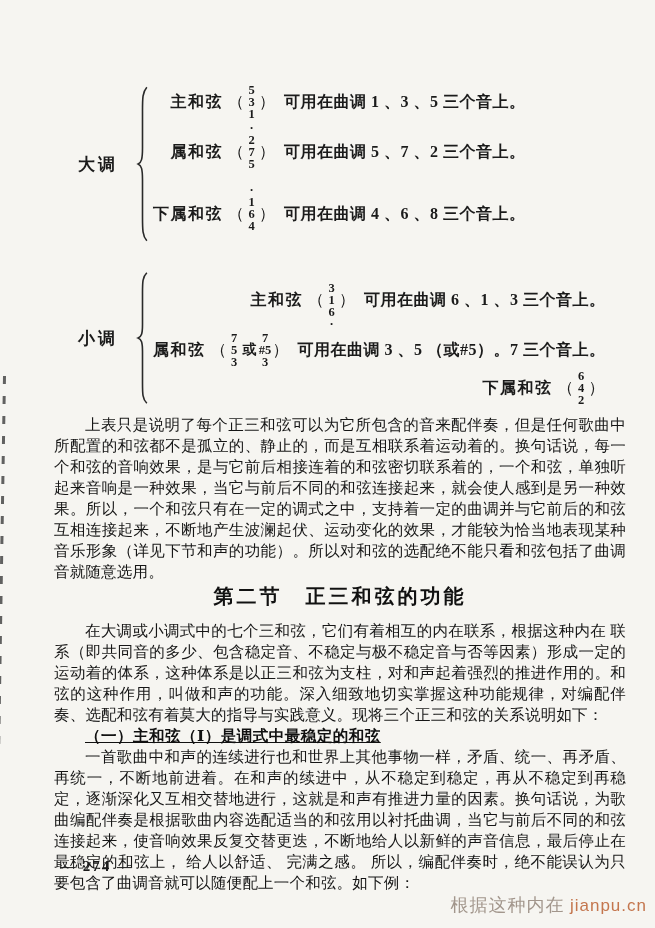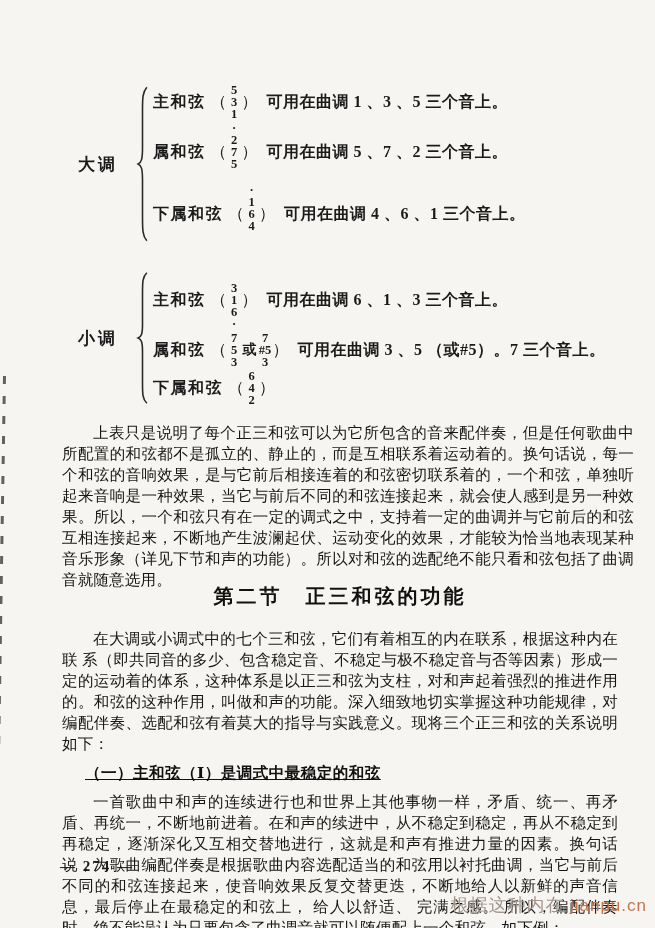--- a/index.html
+++ b/index.html
@@ -16,34 +16,34 @@
     position:absolute;left:3px;top:376px;width:3px;height:552px;
     background:repeating-linear-gradient(to bottom,#474747 0 8px,transparent 8px 20px);
     transform:rotate(0.9deg);transform-origin:top left;opacity:.85;
   }
   
   .chord-table{position:absolute;top:84px;left:78px;right:20px;display:flex;flex-direction:column;gap:26px;}
   .key-group{display:flex;align-items:center;}
   .key-label{font-size:17px;font-weight:bold;letter-spacing:3px;margin-right:18px;white-space:nowrap;}
   .brace{align-self:stretch;width:13px;margin-right:4px;}
   .brace svg{display:block;width:100%;height:100%;}
-  .rows{display:flex;flex-direction:column;gap:2px;}
+  .rows{display:flex;flex-direction:column;gap:2px;align-items:flex-end;}
   .chord-row{display:flex;align-items:center;font-size:16px;}
   .chord-label{letter-spacing:1.5px;margin-right:4px;white-space:nowrap;font-weight:bold;}
   .paren{font-size:16px;margin:0 1px;}
   .stack{
     white-space:pre-line;text-align:center;
     font-size:12.5px;line-height:12px;font-weight:bold;
     min-width:13px;
   }
   .or-label{font-size:14px;margin:0 2px;font-weight:bold;}
   .chord-desc{margin-left:8px;letter-spacing:.5px;font-weight:bold;white-space:nowrap;}
   
   .body-text{
-    margin:8px;font-size:15.5px;line-height:21px;text-align:justify;
+    margin:0;font-size:15.5px;line-height:21px;text-align:justify;
     letter-spacing:.2px;color:#161616;
   }
   .indent{text-indent:2em;}
   .intro{position:absolute;top:414px;left:54px;width:572px;}
   .section-heading{
     position:absolute;top:583px;left:54px;width:572px;margin:0;
     text-align:center;font-size:20px;font-weight:bold;letter-spacing:3px;color:#111;
   }
   .body-flow{position:absolute;top:620px;left:54px;width:572px;}
   .subheading{
@@ -100,21 +100,21 @@
         </div>
         <div class="chord-row">
           <span class="chord-label">下属和弦</span>
           <span class="paren">（</span>
           <span class="stack">·
 1
 6
 4
 &nbsp;</span>
           <span class="paren">）</span>
-          <span class="chord-desc">可用在曲调 4 、6 、1 三个音上。</span>
+          <span class="chord-desc">可用在曲调 4 、6 、8 三个音上。</span>
         </div>
       </div>
     </div>
 
     <div class="key-group">
       <span class="key-label">小调</span>
       <span class="brace">
         <svg viewBox="0 0 12 100" preserveAspectRatio="none">
           <path d="M10,2 C6,5 6,9 6,17 L6,40 C6,47 5,49 2,50 C5,51 6,53 6,60 L6,83 C6,91 6,95 10,98" stroke="#2a2a2a" stroke-width="1.6" fill="none" vector-effect="non-scaling-stroke"></path>
         </svg>

